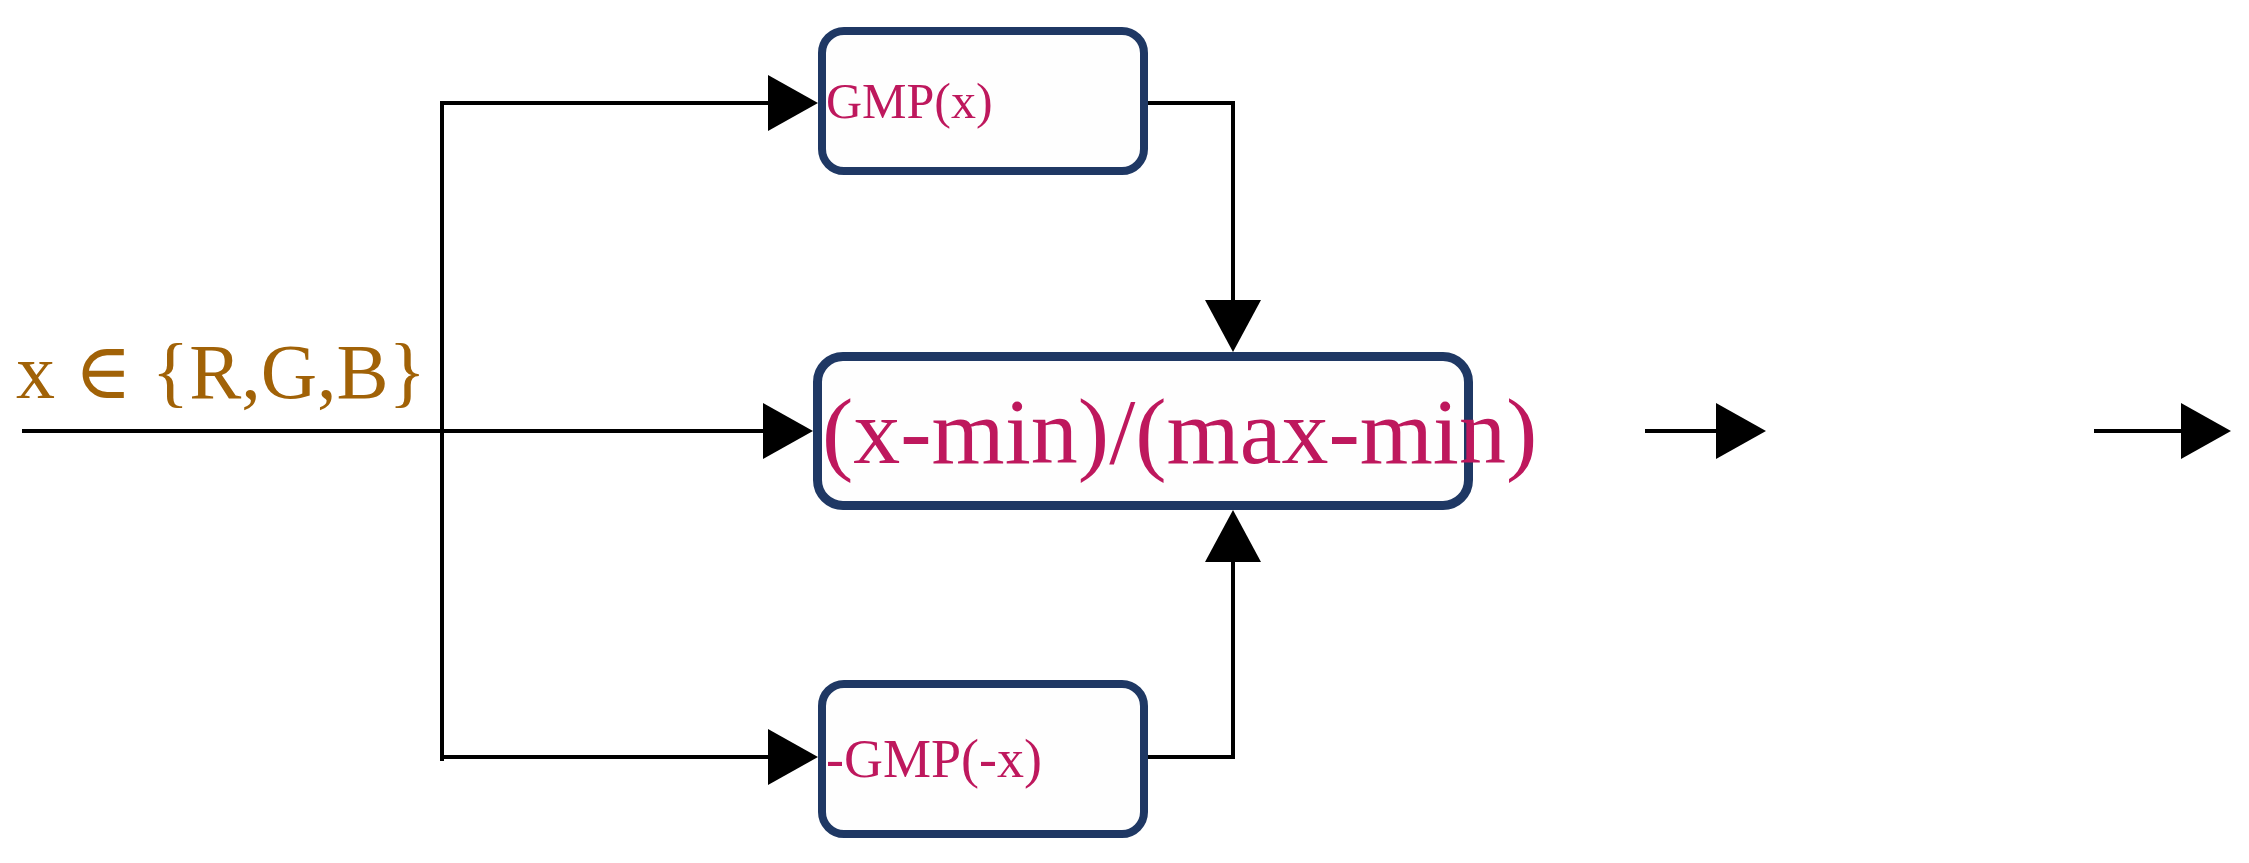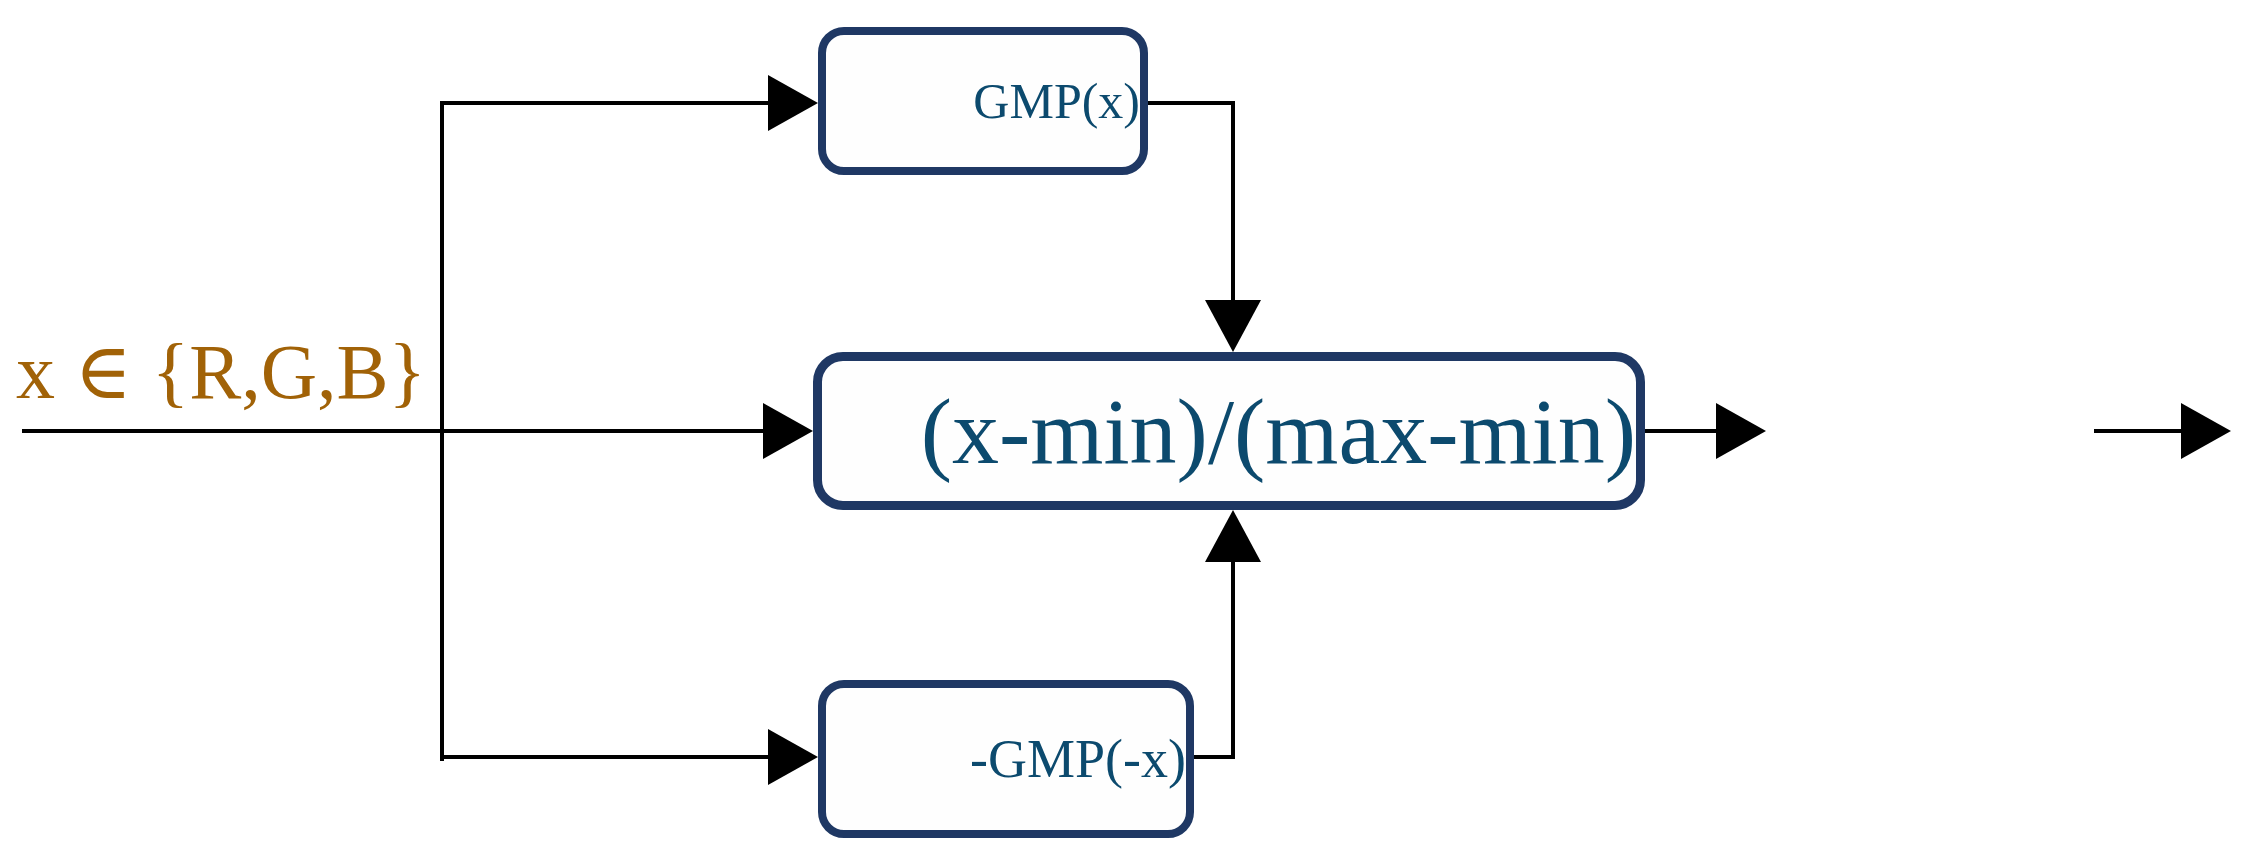--- a/index.html
+++ b/index.html
@@ -10,27 +10,27 @@
     font-family:"Liberation Serif","DejaVu Serif",serif;
     overflow:hidden;
   }
   
   .box{
     position:absolute;
     box-sizing:border-box;
     background:#fefefe;
     border:8px solid #1f3864;
     border-radius:26px;
-    display:flex;align-items:center;justify-content:flex-end;
-    color:#0c4a6e;
+    display:flex;align-items:center;justify-content:flex-start;
+    color:#be185d;
     white-space:nowrap;
   }
   .box-gmp   {left:818px; top:27px;  width:330px; height:148px; font-size:50px;}
-  .box-norm  {left:813px; top:352px; width:832px; height:158px; font-size:94px; border-width:9px; border-radius:30px;}
-  .box-neg   {left:818px; top:680px; width:376px; height:158px; font-size:54px;padding-left:44px;}
+  .box-norm  {left:813px; top:352px; width:660px; height:158px; font-size:94px; border-width:9px; border-radius:30px;}
+  .box-neg   {left:818px; top:680px; width:330px; height:158px; font-size:54px;}
   .box-conv  {left:1766px;top:352px; width:327px; height:156px; font-size:68px;}
   
   .line{position:absolute;background:#000000;}
   .l-input   {left:22px;  top:429px; width:746px; height:4px;}
   .l-branch-v{left:440px; top:101px; width:4px;   height:660px;}
   .l-top     {left:440px; top:101px; width:330px; height:4px;}
   .l-bot     {left:440px; top:755px; width:330px; height:4px;}
   .l-gmp-h   {left:1144px;top:101px; width:91px;  height:4px;}
   .l-gmp-v   {left:1231px;top:101px; width:4px;   height:201px;}
   .l-neg-h   {left:1144px;top:755px; width:91px;  height:4px;}

